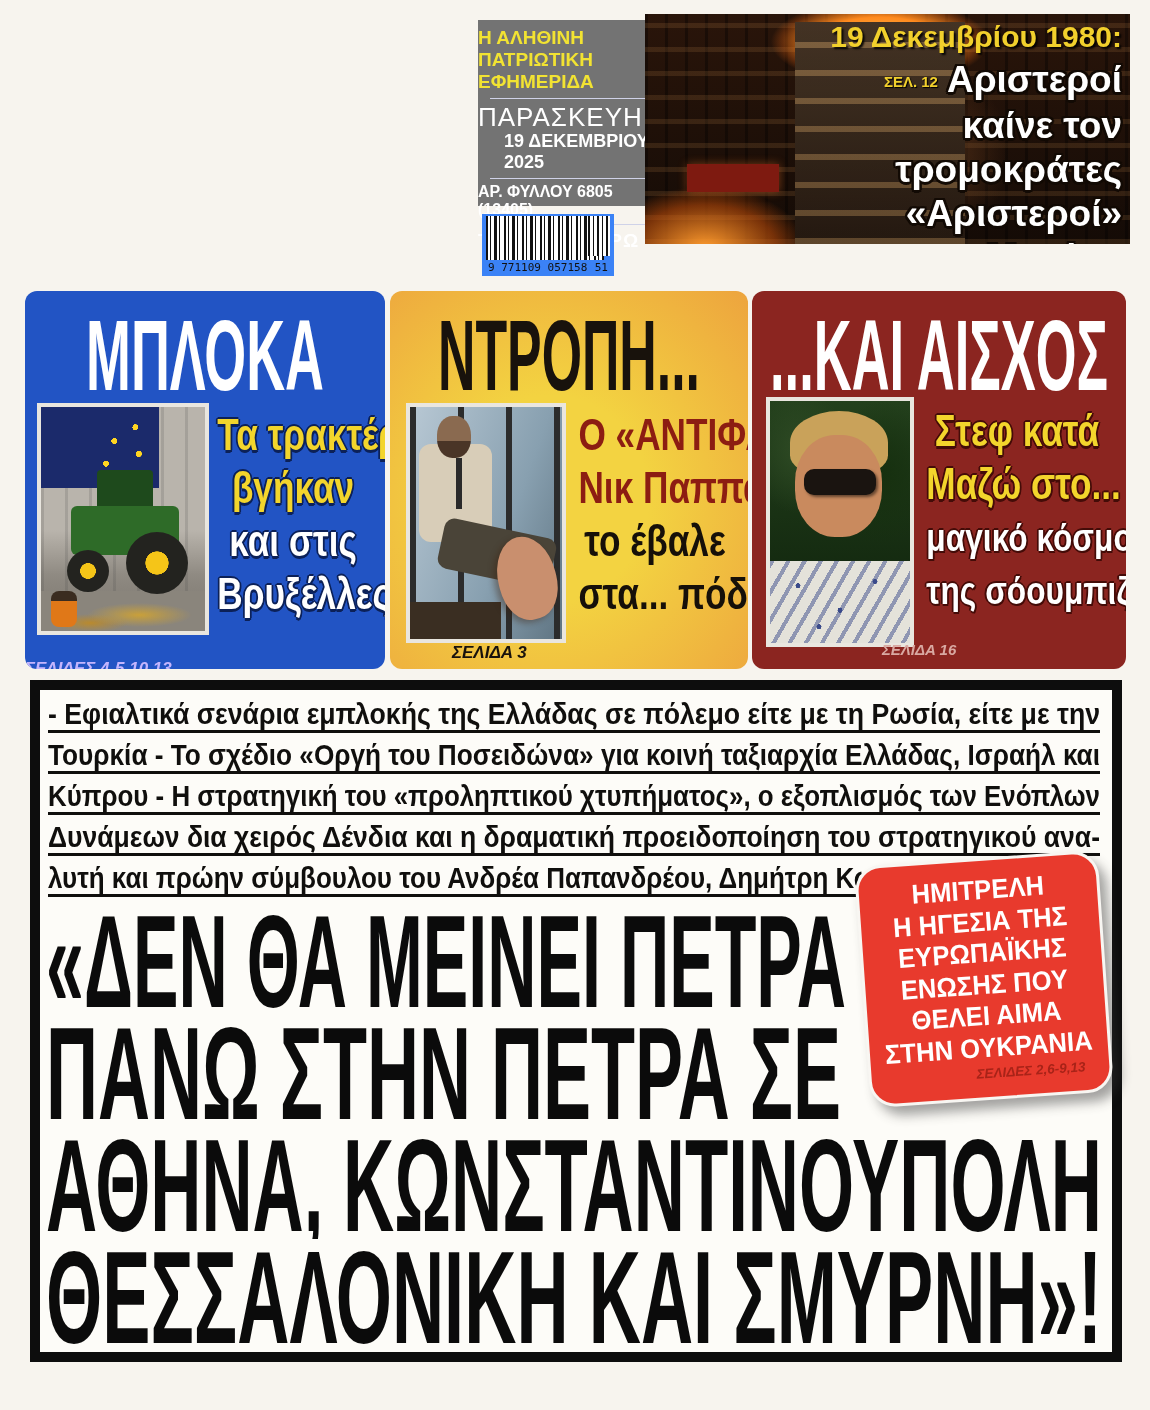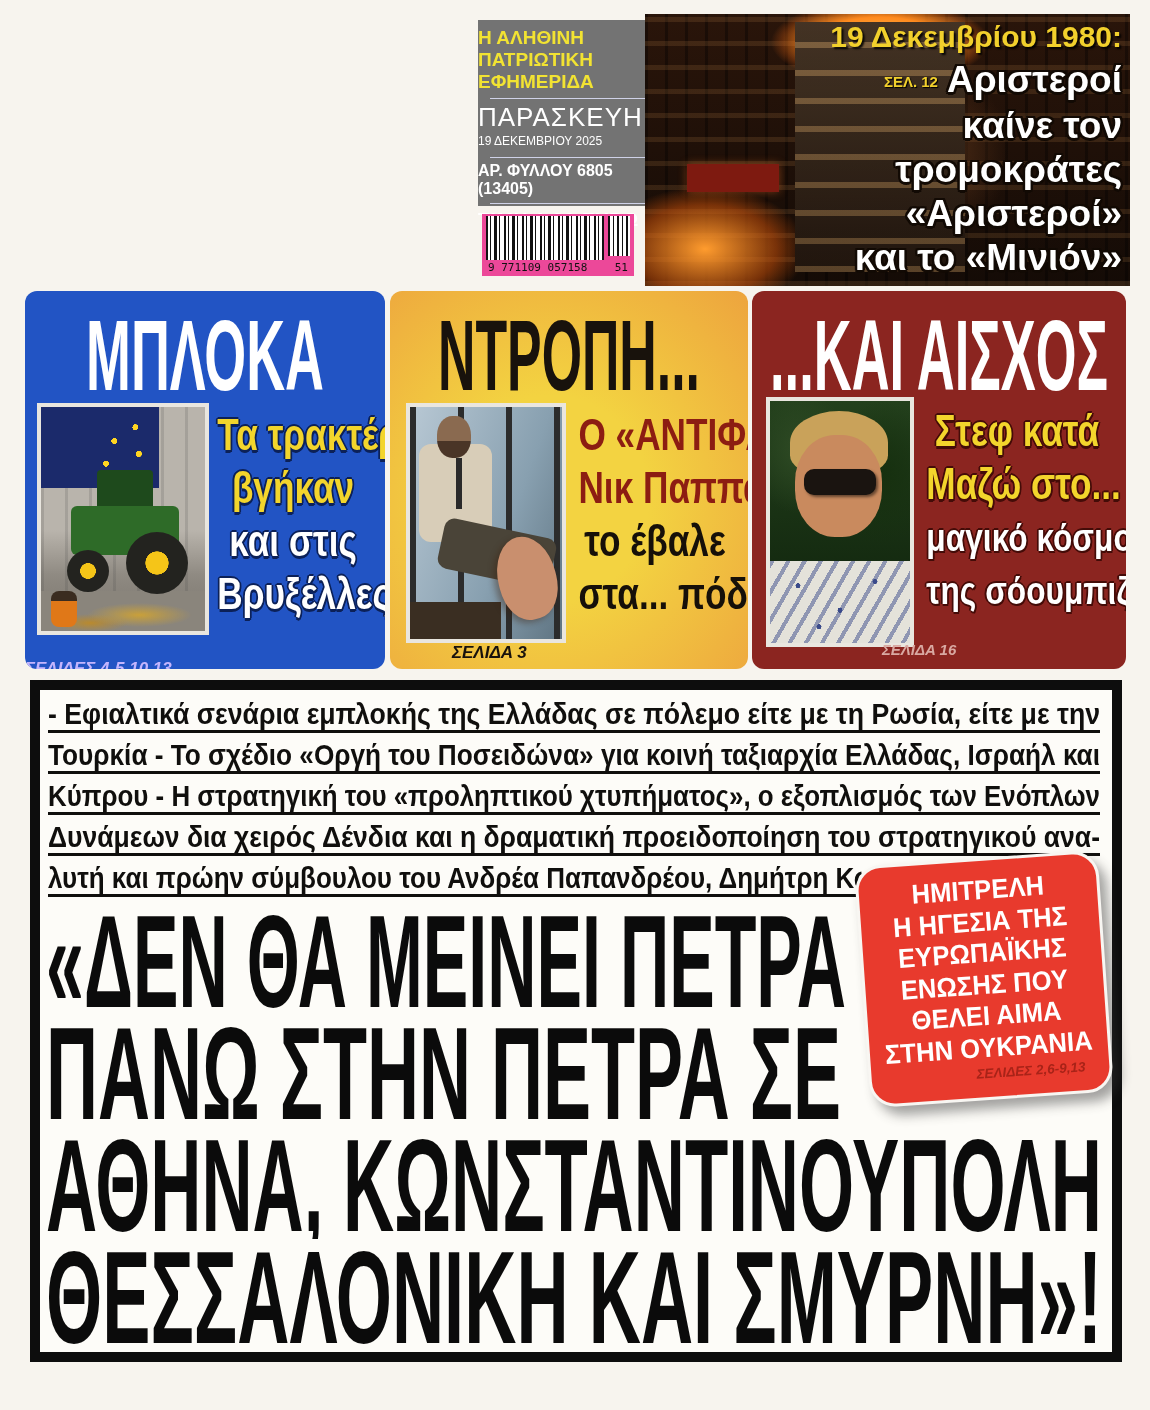--- a/index.html
+++ b/index.html
@@ -14,36 +14,36 @@
   text.sans{font-family:"Liberation Sans","DejaVu Sans",sans-serif;}
   .mast-top{fill:#ffffff;font-size:96px;font-weight:bold;}
   .mast-main{fill:#f2e332;font-size:190px;font-weight:bold;}
 
   
   .infobox{left:478px;top:20px;width:191px;height:186px;background:#737373;color:#fff;
            text-align:left;}
   .tagline{padding-top:7px;color:#f2e332;font-weight:bold;font-size:19px;line-height:22px;}
   .ib-sep{height:1px;background:#cfd2e8;margin:5px 12px 4px 12px;}
   .ib-day{font-size:26px;line-height:28px;font-weight:normal;letter-spacing:1px;}
-  .ib-date{font-size:12px;line-height:21px;font-weight:normal;}
+  .ib-date{font-size:18px;line-height:21px;font-weight:bold;margin-left:26px;}
   .ib-issue{font-size:16px;line-height:18px;font-weight:bold;}
   .ib-price{font-size:19px;line-height:24px;font-weight:bold;letter-spacing:1px;}
 
   
-  .barcode-wrap{left:482px;top:214px;width:152px;height:62px;background:#ec4899;}
+  .barcode-wrap{left:482px;top:214px;width:132px;height:62px;background:#3b82f6;}
   .bars{position:absolute;left:4px;top:2px;width:118px;height:44px;
         background:repeating-linear-gradient(90deg,#111 0 2px,#fff 2px 4px,#111 4px 5px,
         #fff 5px 8px,#111 8px 11px,#fff 11px 13px,#111 13px 14px,#fff 14px 18px);}
   .bars-addon{position:absolute;right:4px;top:2px;width:22px;height:40px;
         background:repeating-linear-gradient(90deg,#111 0 2px,#fff 2px 5px,#111 5px 6px,#fff 6px 9px);}
   .bc-digits{position:absolute;left:0;top:47px;width:100%;font-family:"DejaVu Sans Mono",monospace;
         font-size:11px;color:#111;display:flex;justify-content:space-between;padding:0 6px;box-sizing:border-box;}
 
   
-  .topstory{left:645px;top:14px;width:485px;height:272px;overflow:hidden;background:
+  .topstory{left:645px;top:14px;width:485px;height:230px;overflow:hidden;background:
      radial-gradient(ellipse 140px 55px at 235px 28px,#ffc257,#ff8a1e 45%,rgba(255,110,20,.25) 70%,transparent 78%),
      radial-gradient(ellipse 130px 80px at 60px 235px,#ff9c2e,rgba(200,80,10,.55) 55%,transparent 78%),
      radial-gradient(ellipse 90px 120px at 300px 140px,rgba(120,70,35,.5),transparent 70%),
      repeating-linear-gradient(0deg,rgba(255,180,100,.12) 0 5px,transparent 5px 24px),
      repeating-linear-gradient(90deg,rgba(0,0,0,.35) 0 3px,transparent 3px 20px),
      linear-gradient(180deg,#2a150a,#140b06);}
   .fp-tower{position:absolute;left:150px;top:8px;width:170px;height:250px;
      background:repeating-linear-gradient(0deg,rgba(255,200,120,.22) 0 6px,rgba(0,0,0,.25) 6px 28px),
      linear-gradient(180deg,#5a4430,#2b1c12);}
   .fp-sign{position:absolute;left:42px;top:150px;width:92px;height:28px;background:#7e1a10;

